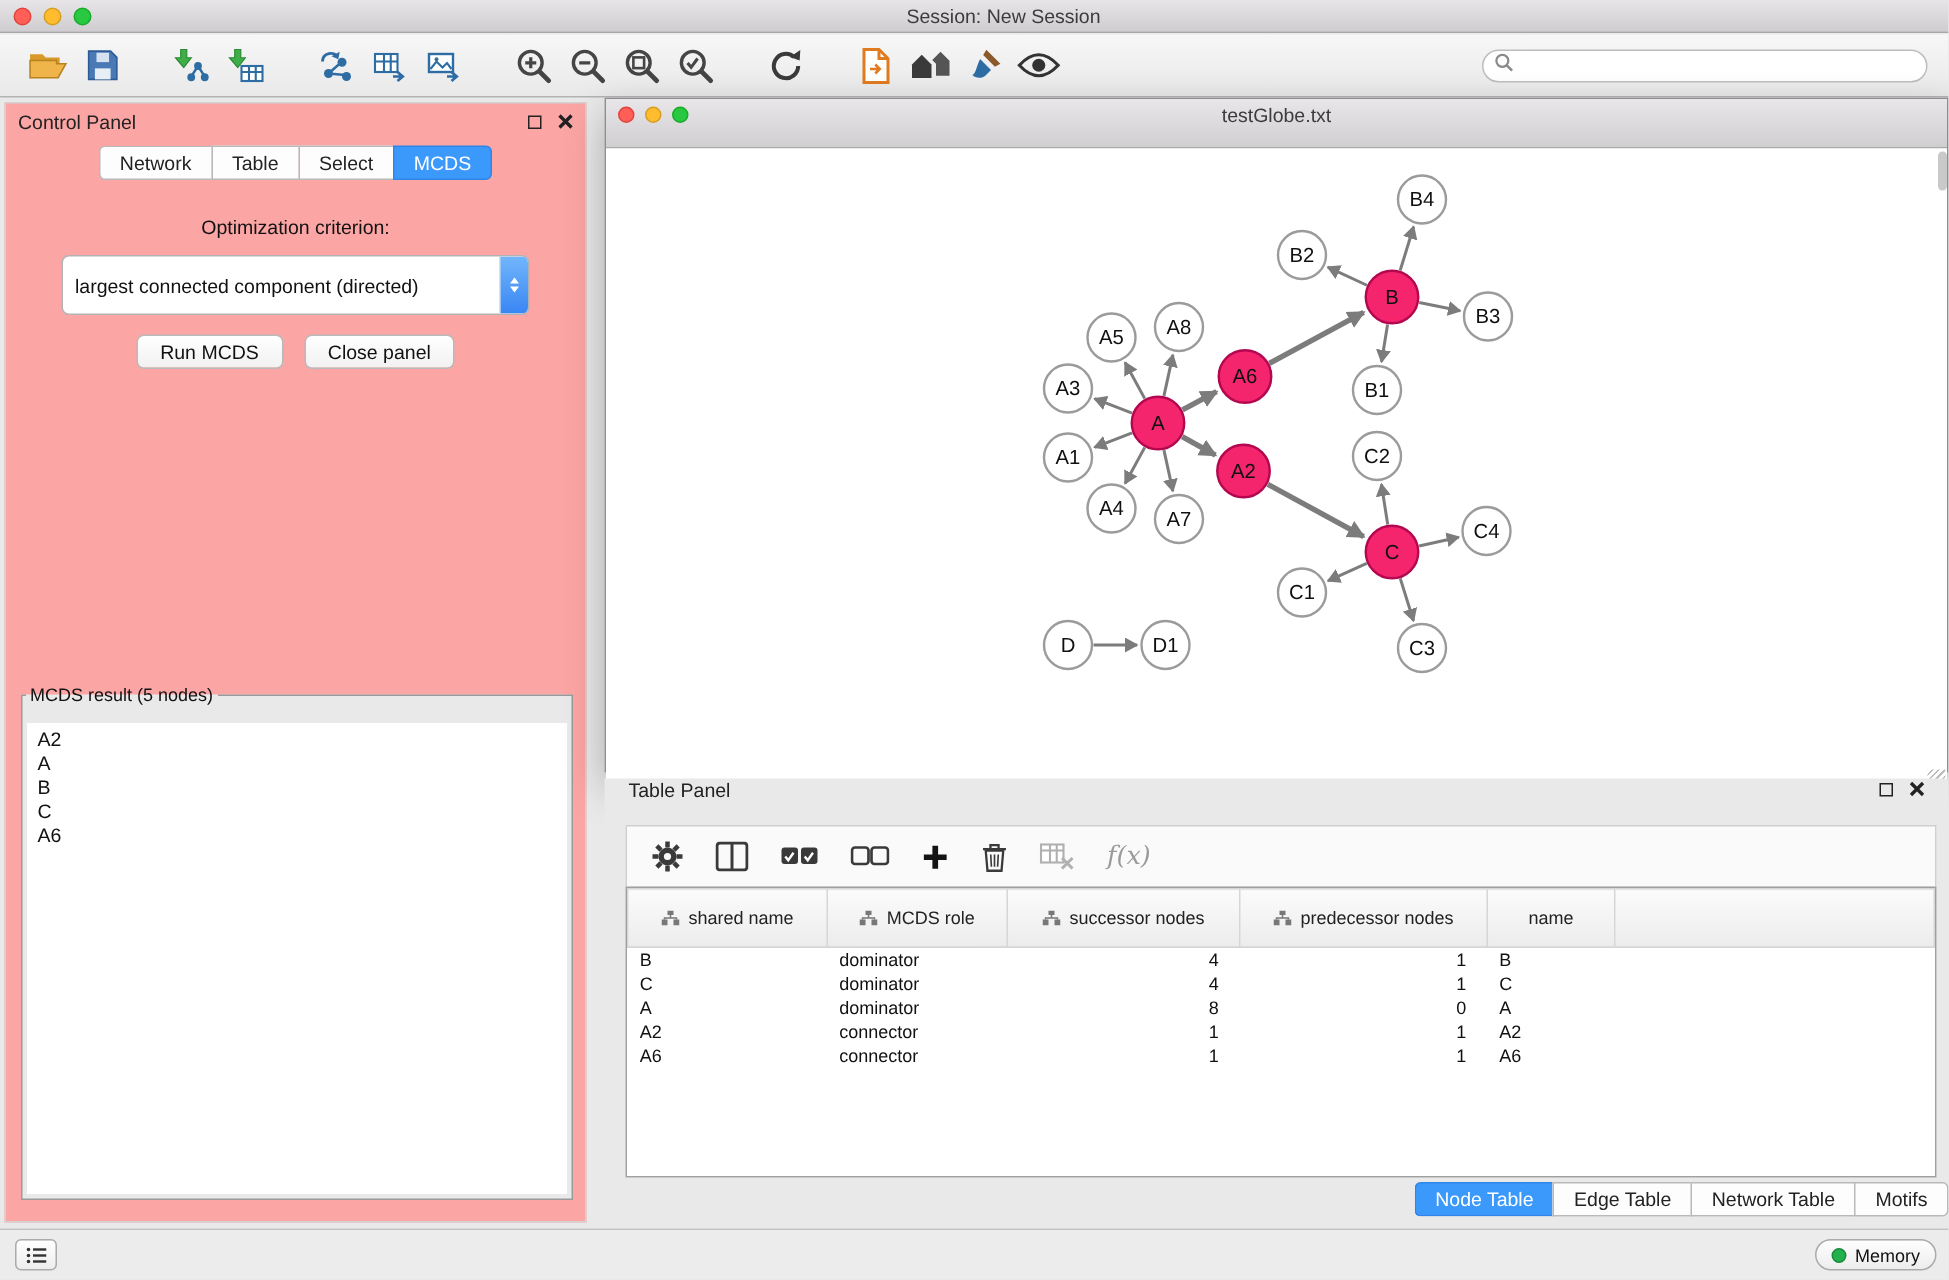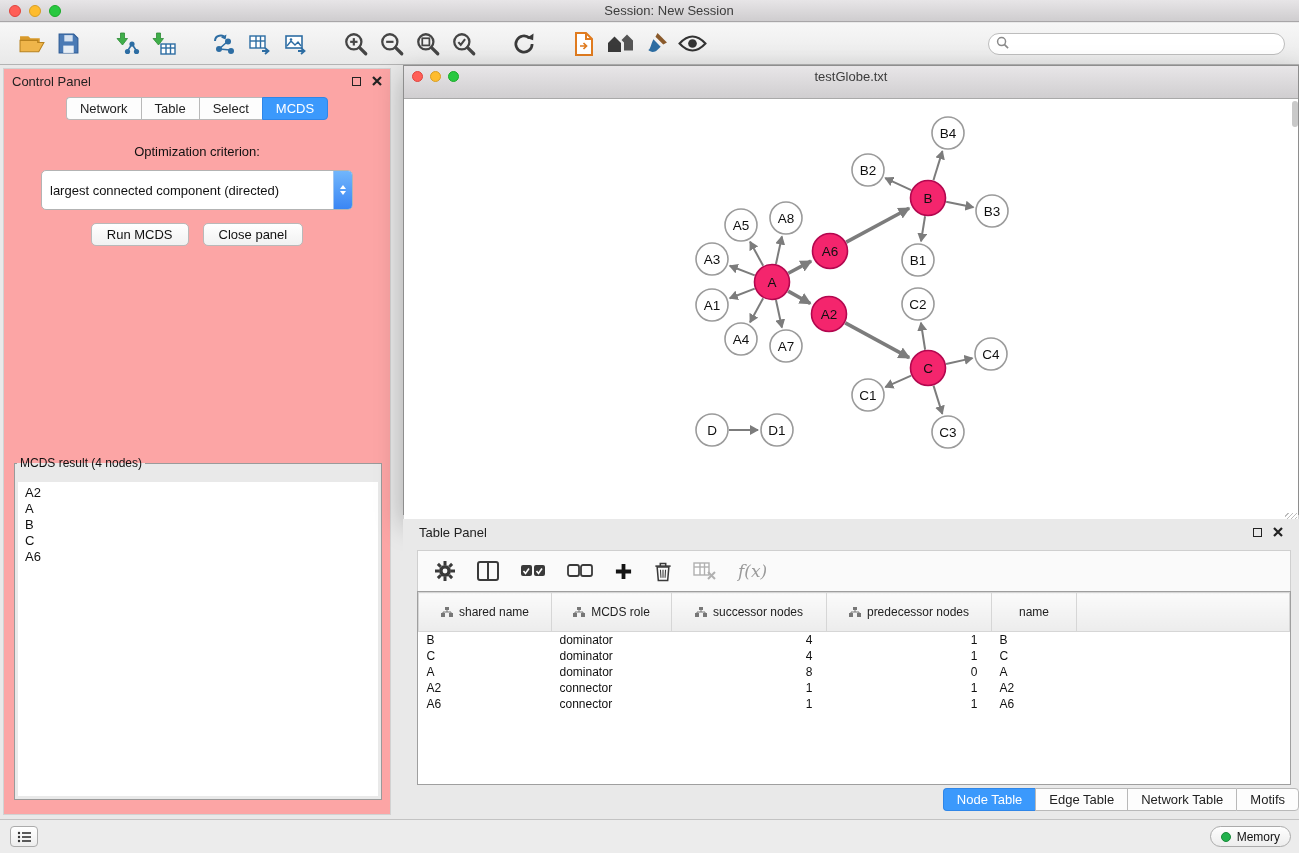--- a/index.html
+++ b/index.html
@@ -86,21 +86,21 @@
   .net-lights { position:absolute; left:8px; top:5px; display:flex; gap:7px; }
   .net-lights .light { width:11px; height:11px; }
   .net-canvas { position:relative; width:894px; height:427px; background:#fff; overflow:hidden; }
   .vthumb { position:absolute; right:0; top:2px; width:6px; height:26px; background:#c9c9c9; border-radius:3px; }
   .hthumb { position:absolute; left:444px; bottom:0; width:26px; height:6px; background:#c9c9c9; border-radius:3px; }
   .grip { position:absolute; right:1px; bottom:1px; width:12px; height:12px;
     background:repeating-linear-gradient(135deg, transparent 0 2px, #bdbdbd 2px 3px); }
 
   
   .table-panel { position:absolute; left:403px; top:519px; right:0; height:297px; background:#e9e9e9; }
-  .tp-header { height:27px; display:flex; align-items:center; padding:0 16px; font-size:13px; color:#222; }
+  .tp-header { height:27px; display:flex; align-items:flex-start; padding:0 16px; font-size:13px; color:#222; }
   .tp-toolbar {
     position:absolute; left:14px; right:8px; top:31px; height:42px;
     background:#fafafa; border:1px solid #cfcfcf; display:flex; align-items:center; gap:21px; padding:0 16px;
   }
   .tp-tool { display:flex; align-items:center; justify-content:center; cursor:default; }
   .fx { font-family:"DejaVu Serif", serif; font-style:italic; font-size:17px; color:#9a9a9a; }
   .tp-table-wrap {
     position:absolute; left:14px; right:8px; top:72px; bottom:31px;
     background:#fff; border:1px solid #9f9f9f; overflow:hidden;
   }
@@ -303,21 +303,21 @@
     <span class="dd-stepper">
         <span class="dd-up"></span>
         <span class="dd-down"></span>
       </span>
   </div>
   <div class="btn-row">
     <button class="mac-btn">Run MCDS</button>
     <button class="mac-btn">Close panel</button>
   </div>
   <fieldset class="result-box">
-    <legend>MCDS result (4 nodes)</legend>
+    <legend>MCDS result (5 nodes)</legend>
     <div class="result-list">
         <div>A2</div>
         <div>A</div>
         <div>B</div>
         <div>C</div>
         <div>A6</div>
       </div>
   </fieldset>
 </div>
 

